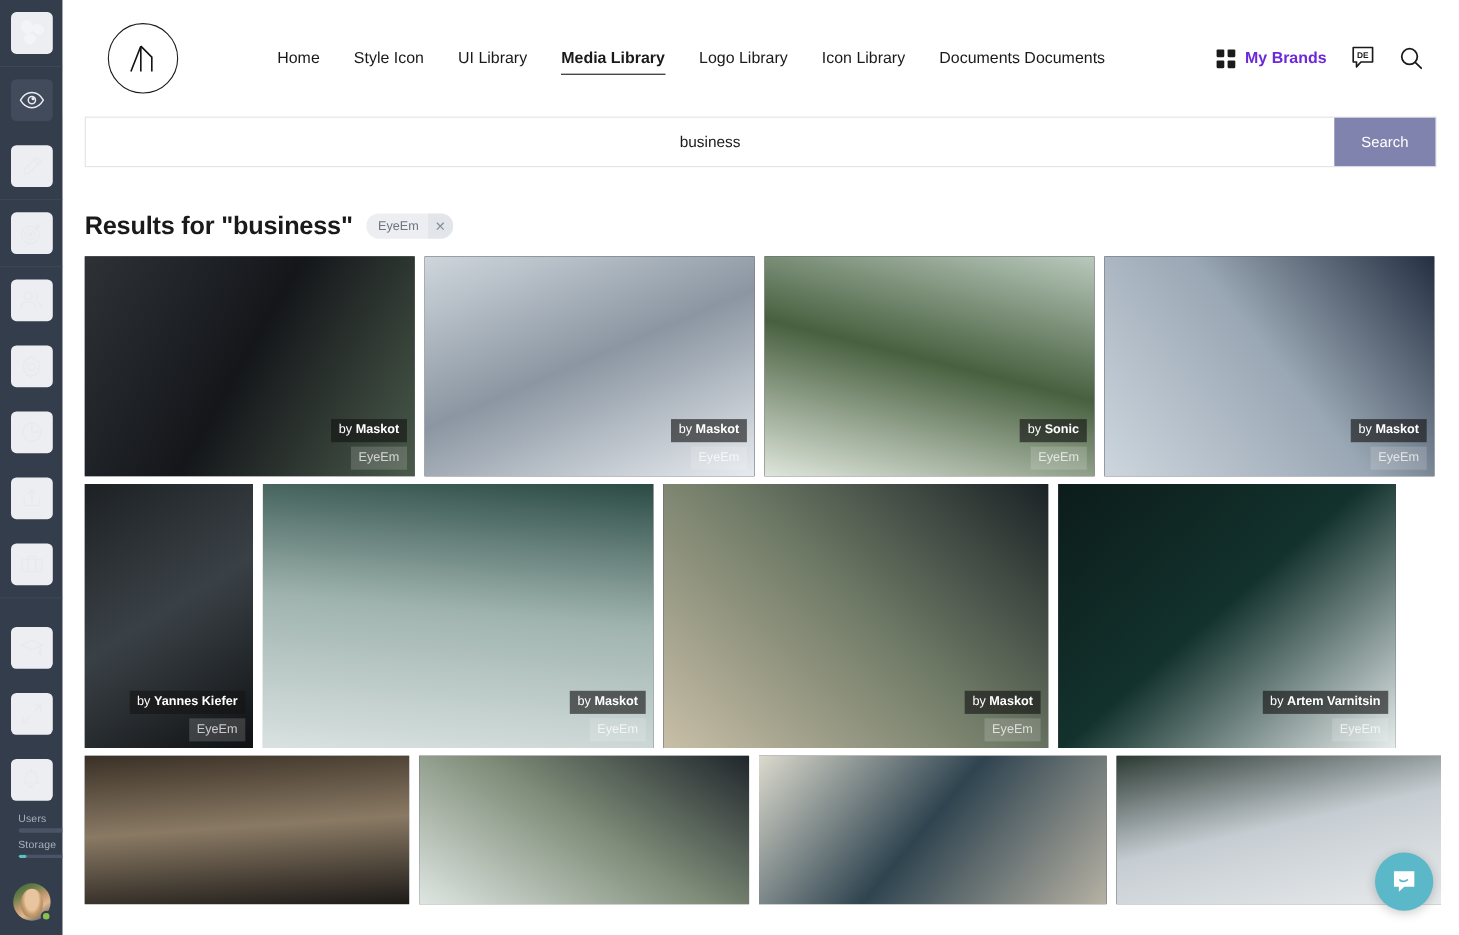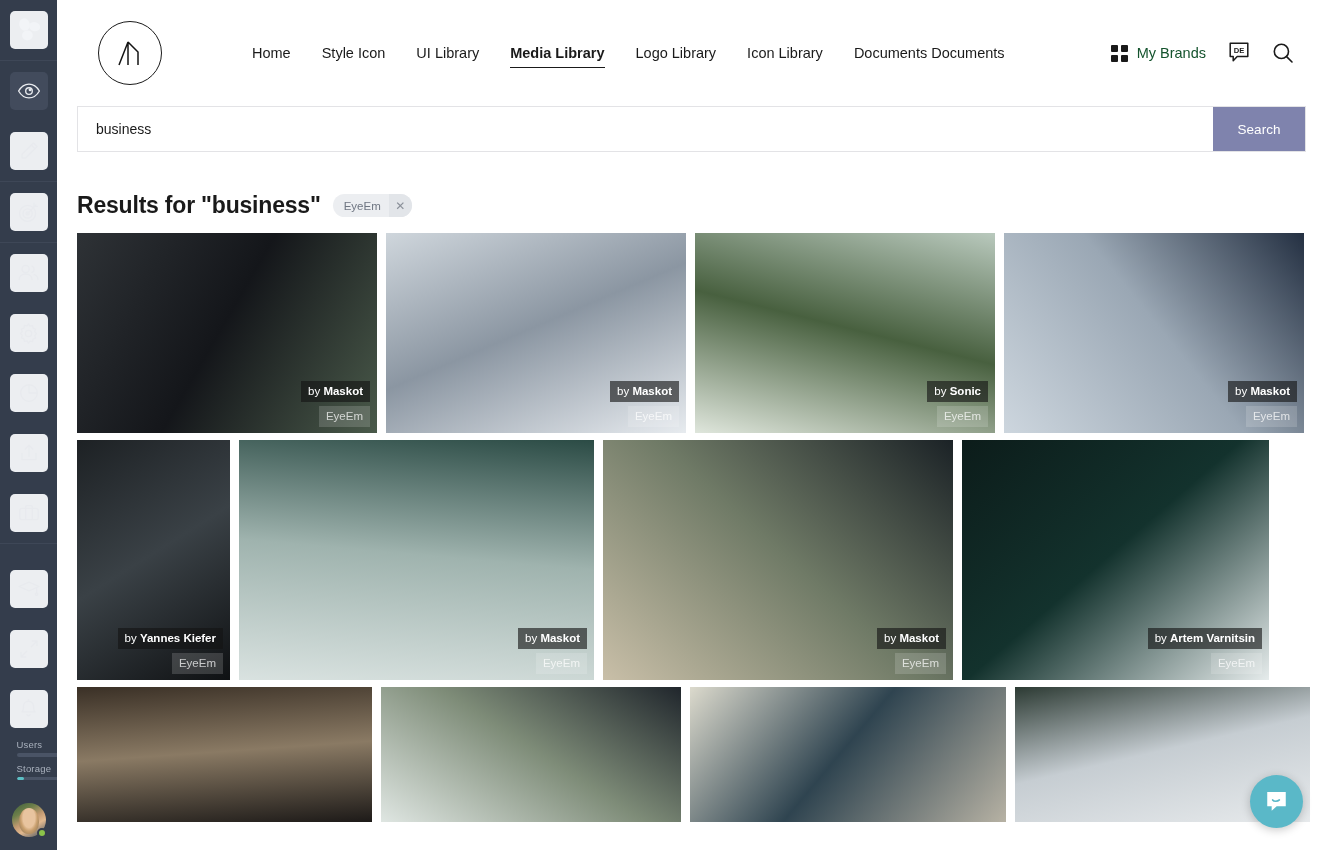--- a/index.html
+++ b/index.html
@@ -85,35 +85,35 @@
     display: flex; align-items: center; justify-content: center;
   }
   .nav-links { display: flex; align-items: center; gap: 0; margin-left: 60px; }
   .nav-link {
     font-size: 14.5px; color: #1a1a1a; padding: 4px 0; margin-right: 31px;
     cursor: pointer; white-space: nowrap; line-height: 20px;
   }
   .nav-link.active { font-weight: 700; border-bottom: 1.5px solid #1a1a1a; }
   .nav-right { margin-left: auto; display: flex; align-items: center; gap: 22px; padding-right: 12px; }
   .mybrands { display: flex; align-items: center; gap: 9px; cursor: pointer; }
-  .mybrands-label { font-size: 14.5px; color: #14532d; white-space: nowrap; }
+  .mybrands-label { font-size: 14.5px; color: #6d28d9; white-space: nowrap; font-weight: bold; }
   .grid-icon { width: 17px; height: 17px; display: grid; grid-template-columns: 1fr 1fr; grid-template-rows: 1fr 1fr; gap: 3px; }
   .grid-icon i { background: #1a1a1a; border-radius: 1px; display: block; }
   .icon-btn { cursor: pointer; display: flex; align-items: center; justify-content: center; }
 
   
   .searchbar-wrap { padding: 0 20px; }
   .searchbar {
     height: 46px; border: 1px solid #e3e3e6; background: #fff;
     display: flex; align-items: stretch; position: relative;
   }
   .search-input {
     flex: 1 1 auto; border: 0; outline: none; background: transparent;
     font-family: "Liberation Sans", sans-serif;
-    font-size: 14px; color: #1a1a1a; padding: 0 18px;
+    font-size: 14px; color: #1a1a1a; padding: 0 18px; text-align: center;
   }
   .search-btn {
     width: 92px; background: #7f83ad; color: #ffffff;
     border: 0; cursor: pointer;
     font-family: "Liberation Sans", sans-serif;
     font-size: 13.5px; display: flex; align-items: center; justify-content: center;
   }
 
   
   .results-head {

